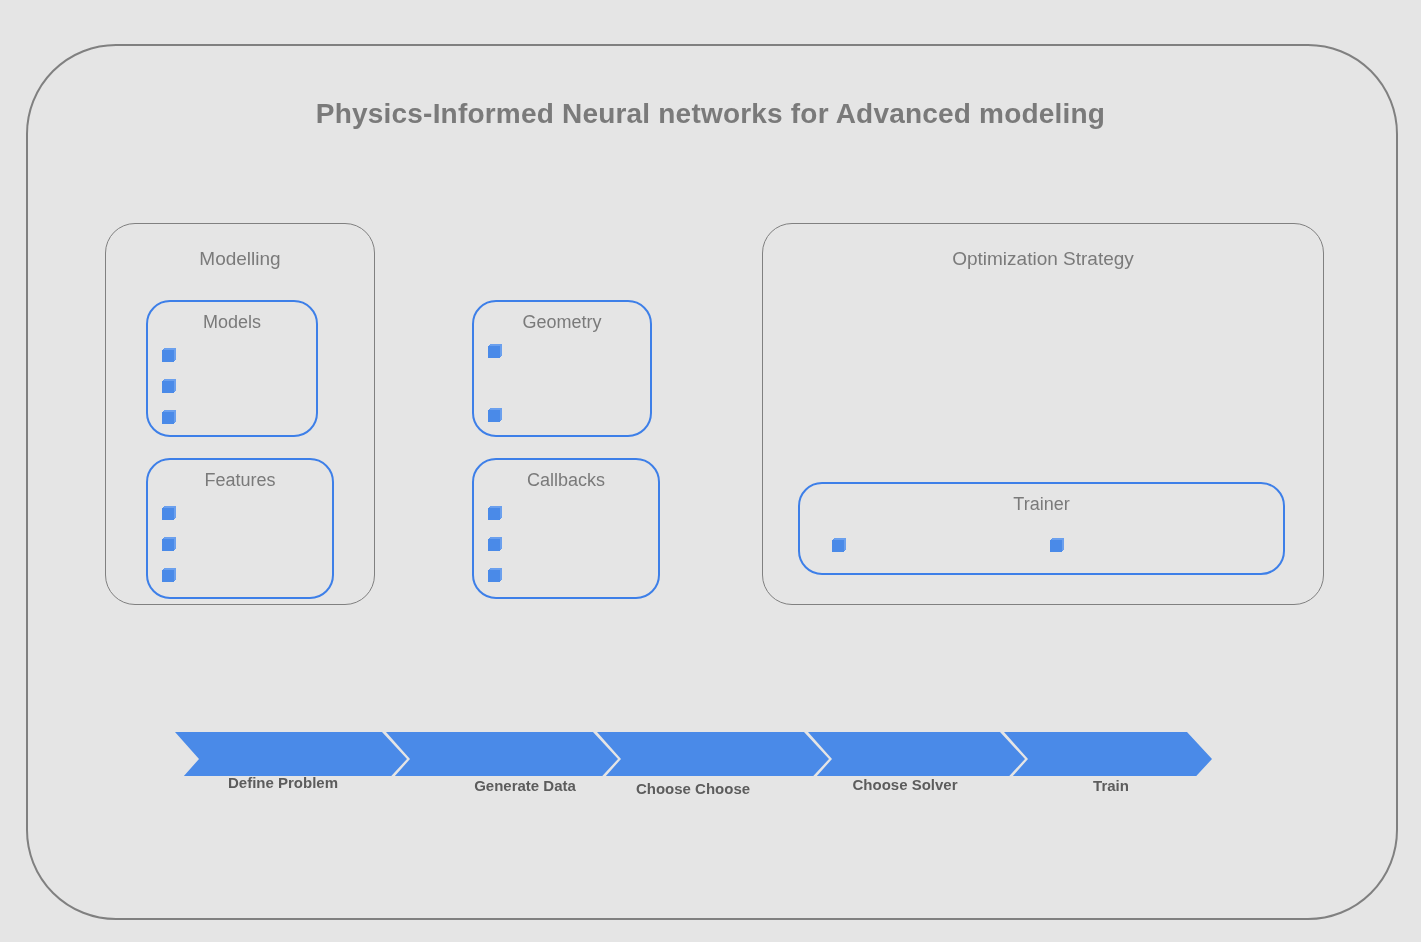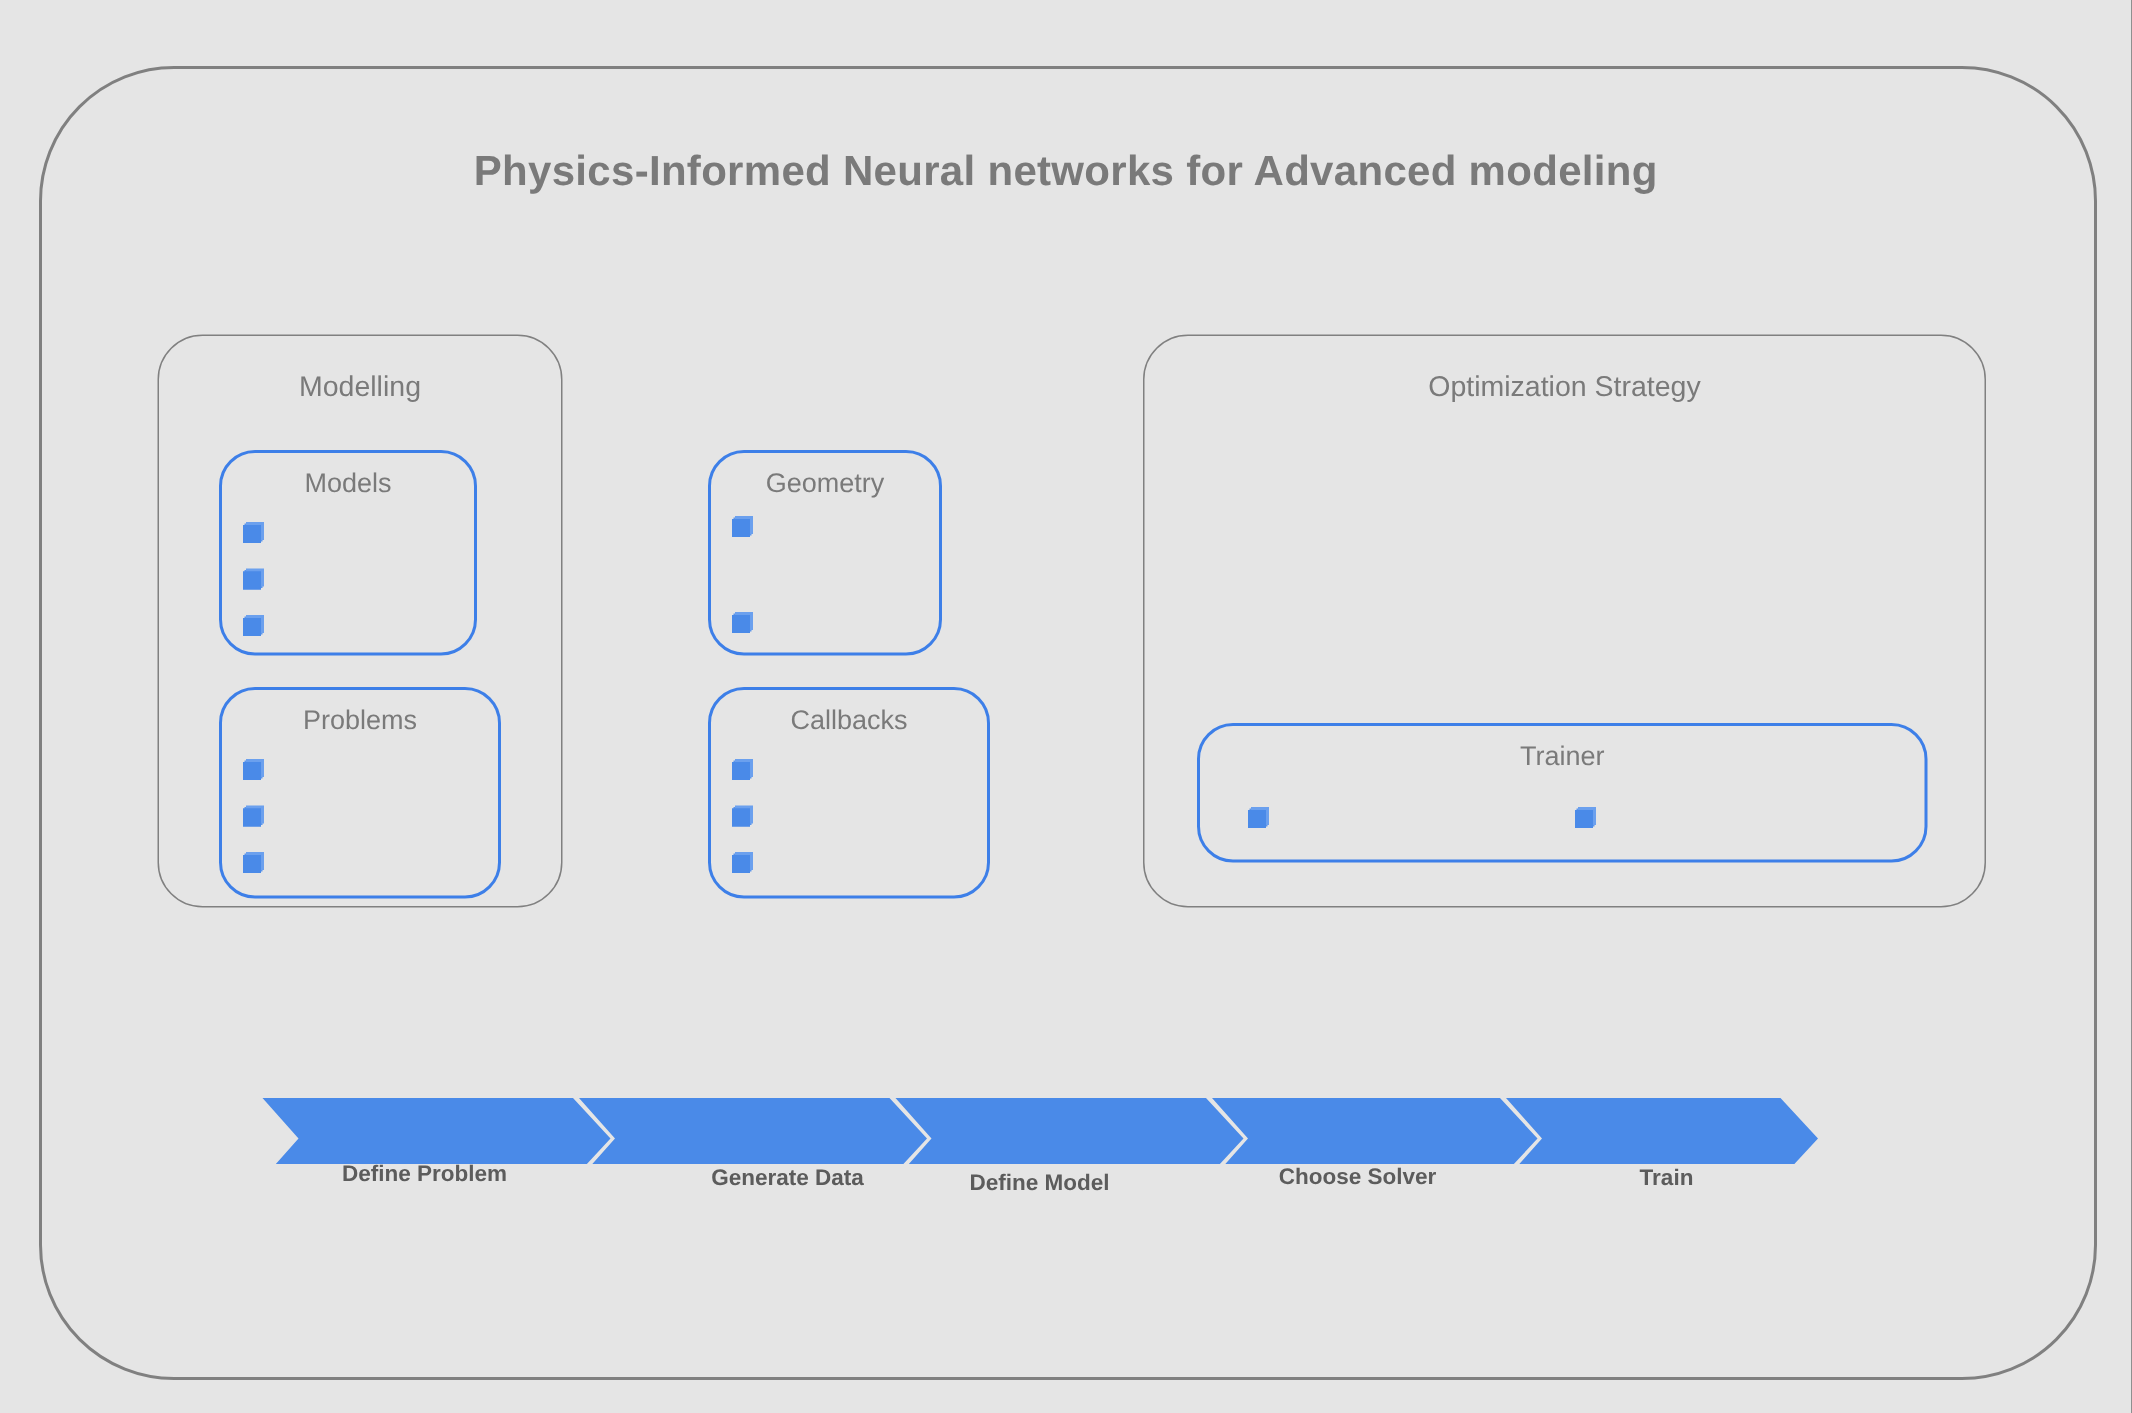--- a/index.html
+++ b/index.html
@@ -83,21 +83,21 @@
     left: 0;
     width: 100%;
     text-align: center;
     color: #7a7a7a;
     font-size: 18px;
     white-space: nowrap;
   }
 
   #card-models    { left: 146px; top: 300px; width: 172px; height: 137px; }
   #card-problems  { left: 146px; top: 458px; width: 188px; height: 141px; }
-  #card-geometry  { left: 472px; top: 300px; width: 156px; height: 137px; }
+  #card-geometry  { left: 472px; top: 300px; width: 180px; height: 137px; }
   #card-callbacks { left: 472px; top: 458px; width: 188px; height: 141px; }
   #card-solver    { left: 798px; top: 323px; width: 487px; height: 93px; }
   #card-trainer   { left: 798px; top: 482px; width: 487px; height: 93px; padding-left: 41px; }
 
   
   .cube {
     position: absolute;
     width: 12px;
     height: 12px;
     background: #4a8ae8;
@@ -137,21 +137,21 @@
   </div>
 
   <div class="card-box" id="card-models">
     <div class="card-title" style="top:10px;">Models</div>
     <div class="cube" style="left:14px; top:48px;"></div>
     <div class="cube" style="left:14px; top:79px;"></div>
     <div class="cube" style="left:14px; top:110px;"></div>
   </div>
 
   <div class="card-box" id="card-problems">
-    <div class="card-title" style="top:10px;">Problems</div>
+    <div class="card-title" style="top:10px;">Features</div>
     <div class="cube" style="left:14px; top:48px;"></div>
     <div class="cube" style="left:14px; top:79px;"></div>
     <div class="cube" style="left:14px; top:110px;"></div>
   </div>
 
 
   <div class="card-box" id="card-geometry">
     <div class="card-title" style="top:10px;">Geometry</div>
     <div class="cube" style="left:14px; top:44px;"></div>
     <div class="cube" style="left:14px; top:108px;"></div>
@@ -181,18 +181,18 @@
         <polygon points="175,16 382,16 407,43 382,70 175,70 199,43"></polygon>
         <polygon points="386,16 593,16 618,43 593,70 386,70 410,43"></polygon>
         <polygon points="597,16 804,16 829,43 804,70 597,70 621,43"></polygon>
         <polygon points="808,16 1000,16 1025,43 1000,70 808,70 832,43"></polygon>
         <polygon points="1004,16 1187,16 1212,43 1187,70 1004,70 1028,43"></polygon>
       </g>
     </svg>
 
     <div class="flow-label" style="left:283px; top:74px;">Define Problem</div>
     <div class="flow-label" style="left:481px; top:77px;margin-left:44px;">Generate Data</div>
-    <div class="flow-label" style="left:693px; top:80px;">Define Model</div>
+    <div class="flow-label" style="left:693px; top:80px;">Choose Choose</div>
     <div class="flow-label" style="left:905px; top:76px;">Choose Solver</div>
     <div class="flow-label" style="left:1111px; top:77px;">Train</div>
   </div>
 
 </div>
 
 </body></html>

